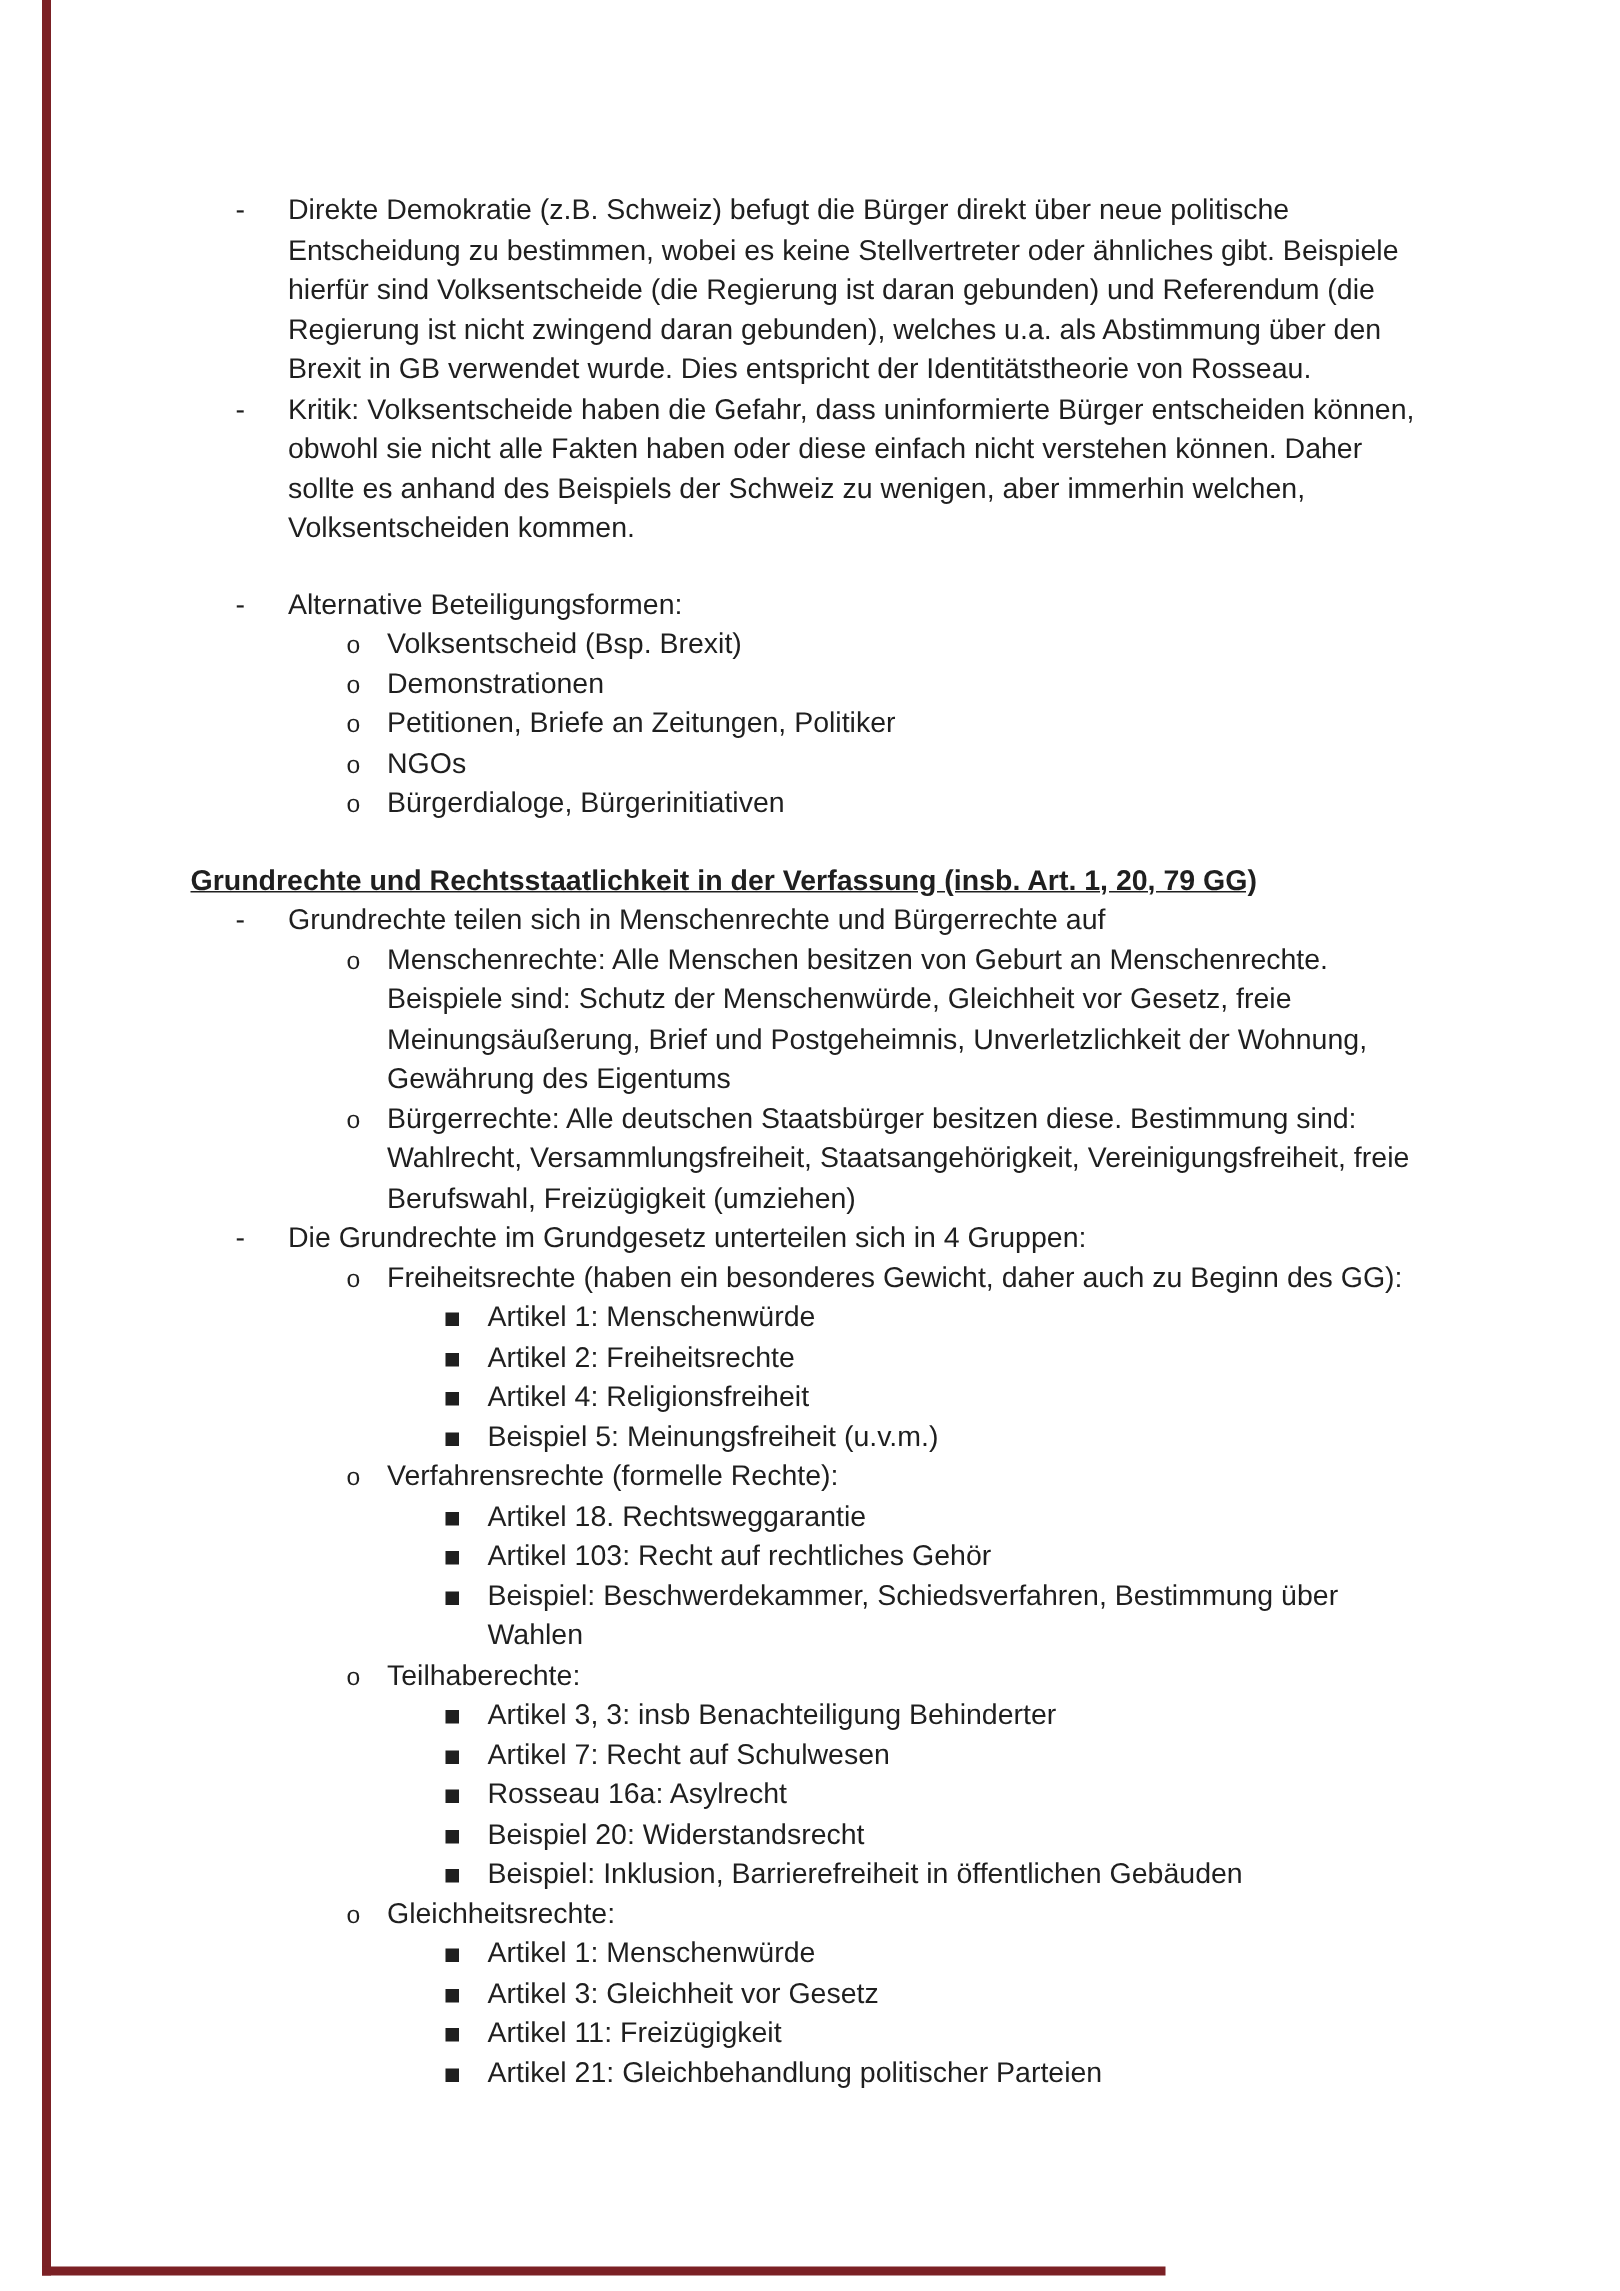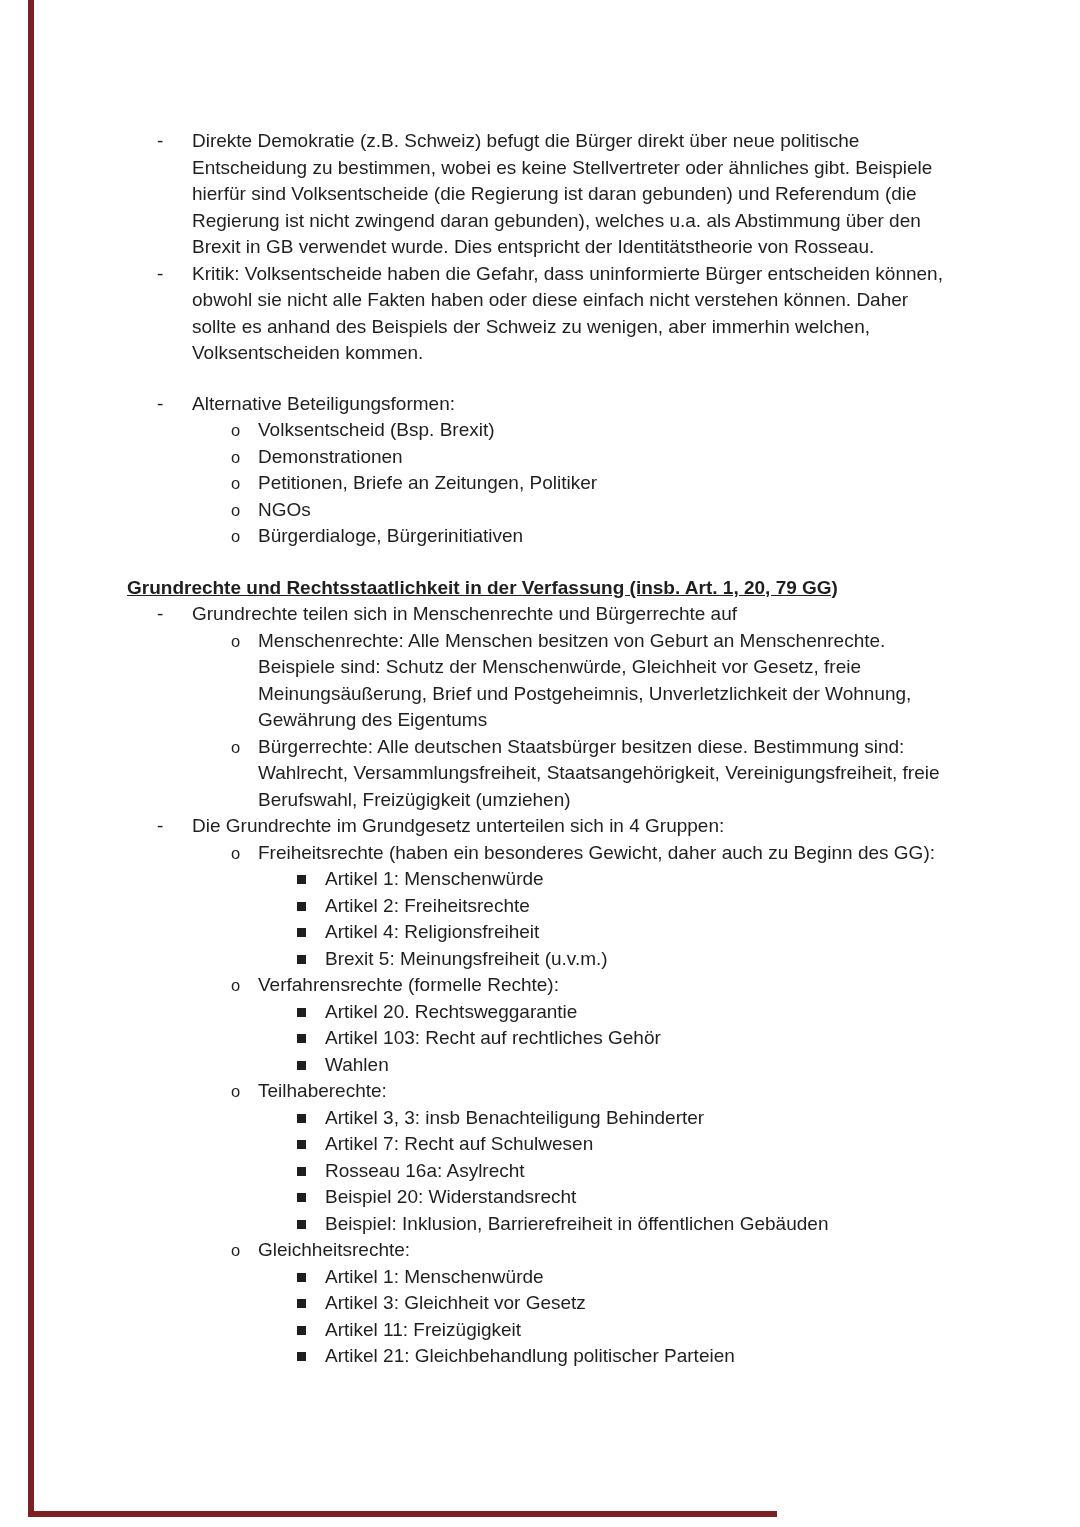--- a/index.html
+++ b/index.html
@@ -131,36 +131,37 @@
       <div class="block l3">
         <span class="marker-square" style="background: rgb(31, 31, 31);"></span>
         <div class="line">Artikel 2: Freiheitsrechte</div>
       </div>
       <div class="block l3">
         <span class="marker-square" style="background: rgb(31, 31, 31);"></span>
         <div class="line">Artikel 4: Religionsfreiheit</div>
       </div>
       <div class="block l3">
         <span class="marker-square" style="background: rgb(31, 31, 31);"></span>
-        <div class="line">Brexit 5: Meinungsfreiheit (u.v.m.)</div>
+        <div class="line">Beispiel 5: Meinungsfreiheit (u.v.m.)</div>
       </div>
       <div class="block l2">
         <span class="marker">o</span>
         <div class="line">Verfahrensrechte (formelle Rechte):</div>
       </div>
       <div class="block l3">
         <span class="marker-square" style="background: rgb(31, 31, 31);"></span>
-        <div class="line">Artikel 20. Rechtsweggarantie</div>
+        <div class="line">Artikel 18. Rechtsweggarantie</div>
       </div>
       <div class="block l3">
         <span class="marker-square" style="background: rgb(31, 31, 31);"></span>
         <div class="line">Artikel 103: Recht auf rechtliches Gehör</div>
       </div>
       <div class="block l3">
         <span class="marker-square" style="background: rgb(31, 31, 31);"></span>
+        <div class="line">Beispiel: Beschwerdekammer, Schiedsverfahren, Bestimmung über</div>
         <div class="line">Wahlen</div>
       </div>
       <div class="block l2">
         <span class="marker">o</span>
         <div class="line">Teilhaberechte:</div>
       </div>
       <div class="block l3">
         <span class="marker-square" style="background: rgb(31, 31, 31);"></span>
         <div class="line">Artikel 3, 3: insb Benachteiligung Behinderter</div>
       </div>

